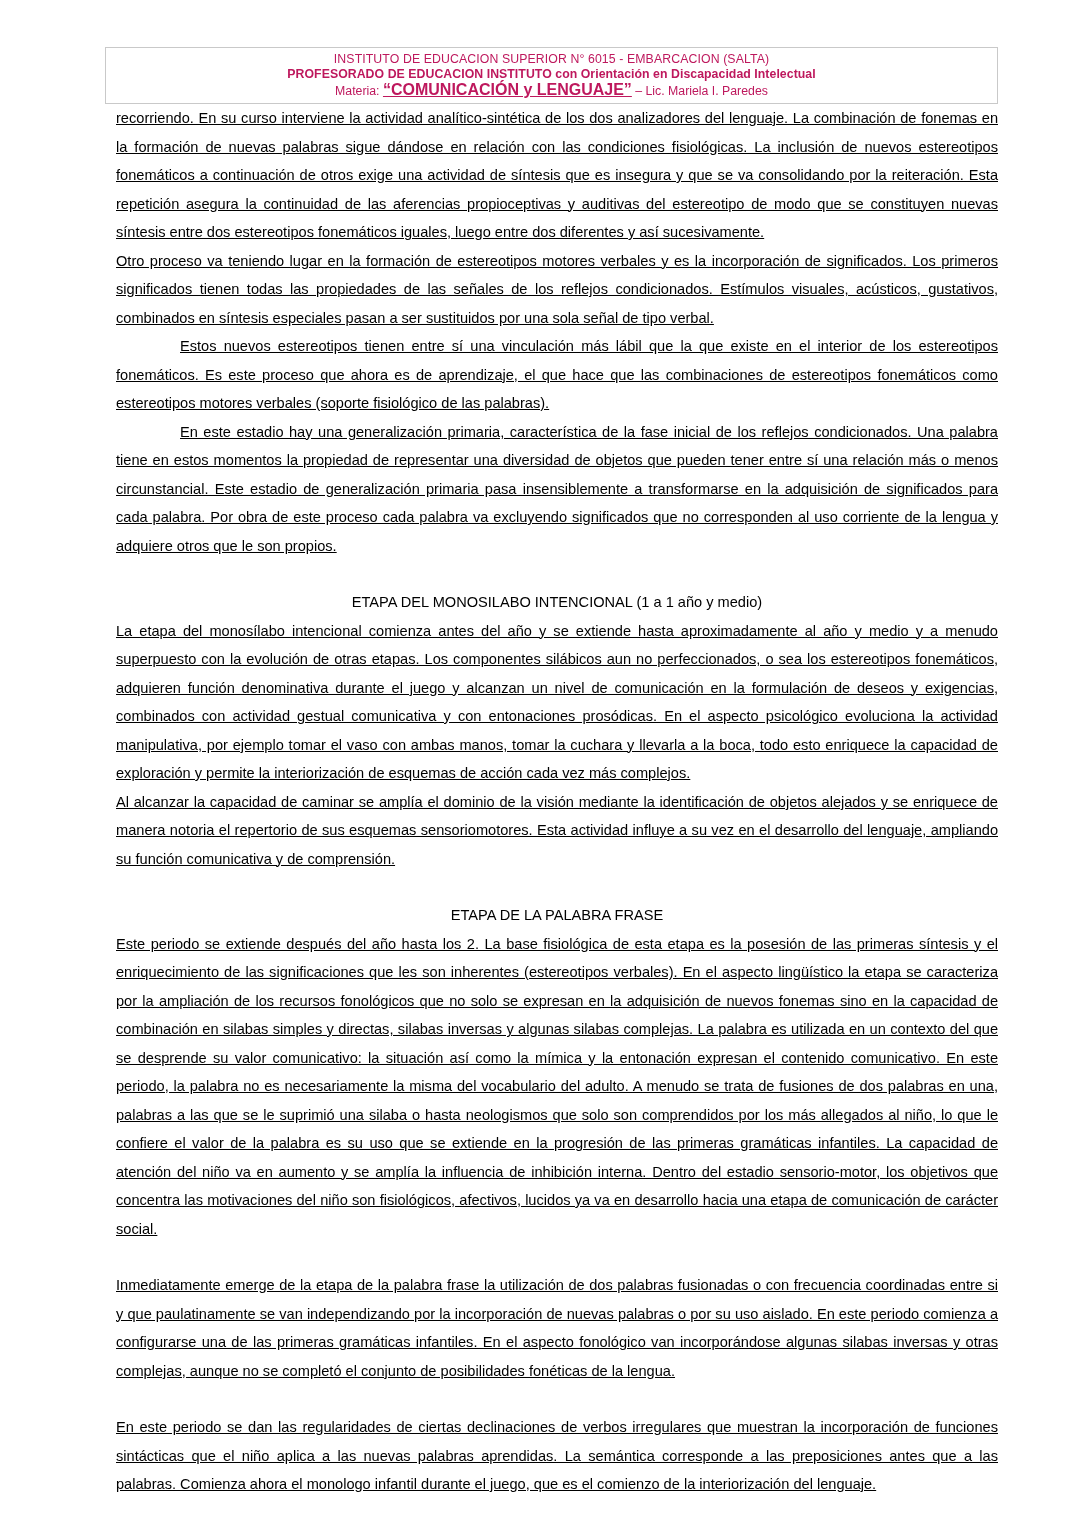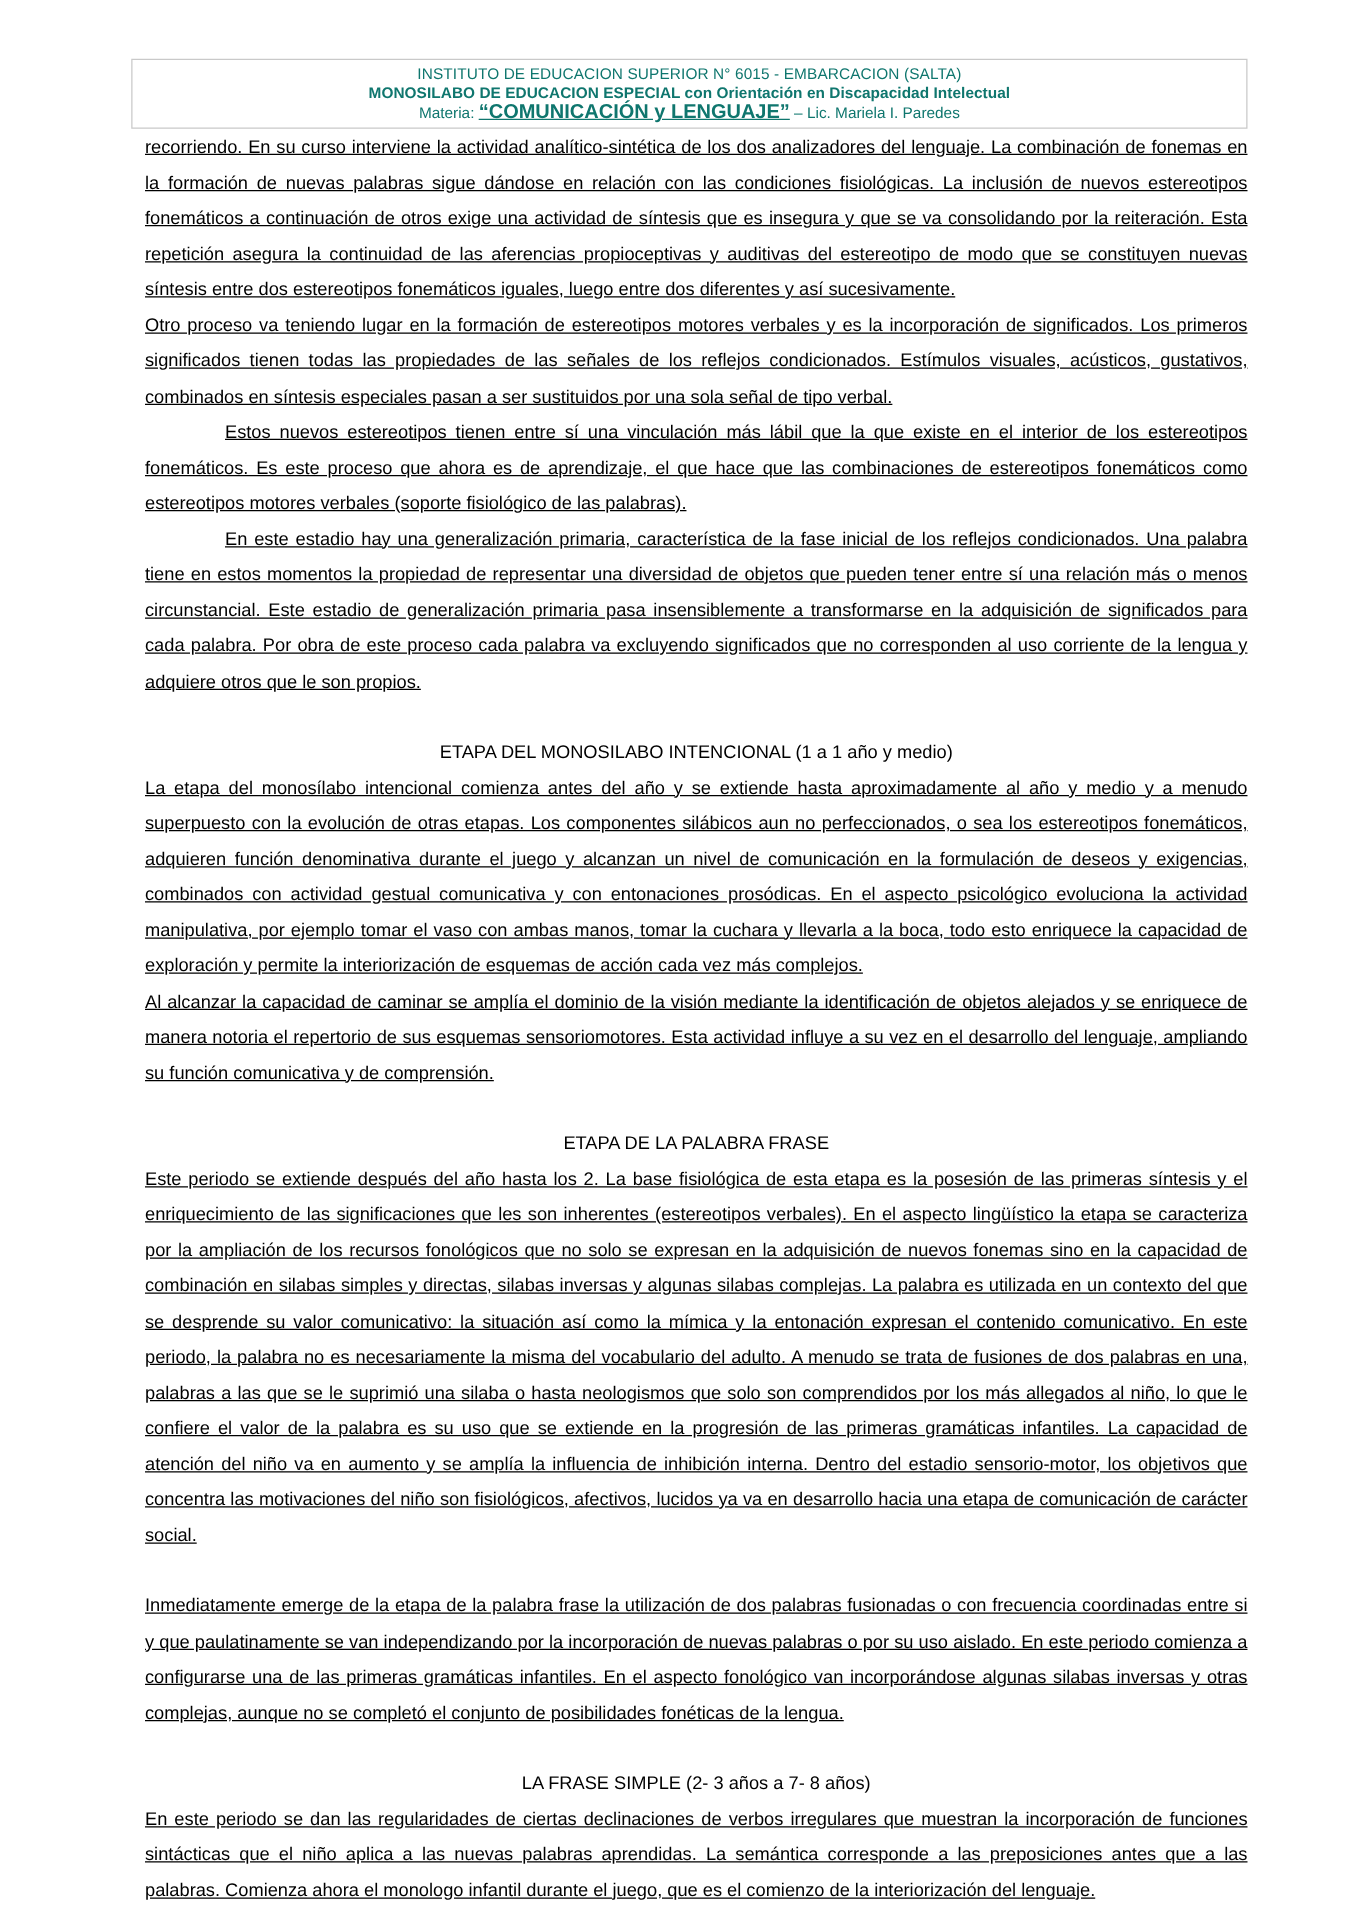--- a/index.html
+++ b/index.html
@@ -25,21 +25,21 @@
   
   .header-box {
     position: absolute;
     left: 105px;
     top: 47px;
     width: 893px;
     box-sizing: border-box;
     border: 1px solid #c9c9c9;
     padding: 4px 0 4px 0;
     text-align: center;
-    color: #0f766e;
+    color: #be185d;
   }
   .hdr-line1 {
     font-size: 12.3px;
     line-height: 15px;
     letter-spacing: 0.1px;
     white-space: nowrap;
   }
   .hdr-line2 {
     font-size: 12.3px;
     line-height: 15px;
@@ -87,21 +87,21 @@
     height: 28px;
   }
 </style>
 </head>
 <body>
 
 <div class="page">
 
   <div class="header-box">
     <div class="hdr-line1">INSTITUTO DE EDUCACION SUPERIOR N° 6015 - EMBARCACION  (SALTA)</div>
-    <div class="hdr-line2">MONOSILABO DE EDUCACION ESPECIAL con Orientación en Discapacidad Intelectual</div>
+    <div class="hdr-line2">PROFESORADO DE EDUCACION INSTITUTO con Orientación en Discapacidad Intelectual</div>
     <div class="hdr-line3"><span>Materia: </span><span class="subject">“COMUNICACIÓN y LENGUAJE”</span><span> – Lic. Mariela I. Paredes</span></div>
   </div>
 
   <div class="content">
 
     <p class="body">recorriendo. En su curso interviene la actividad analítico-sintética de los dos analizadores del lenguaje. La combinación de fonemas en la formación de nuevas palabras sigue dándose en relación con las condiciones fisiológicas. La inclusión de nuevos estereotipos fonemáticos a continuación de otros exige una actividad de síntesis que es insegura y que se va consolidando por la reiteración. Esta repetición asegura la continuidad de las aferencias propioceptivas y auditivas del estereotipo de modo que se constituyen nuevas síntesis entre dos estereotipos fonemáticos iguales, luego entre dos diferentes y así sucesivamente.</p>
     <p class="body">Otro proceso va teniendo lugar en la formación de estereotipos motores verbales y es la incorporación de significados. Los primeros significados tienen todas las propiedades de las señales de los reflejos condicionados. Estímulos visuales, acústicos, gustativos, combinados en síntesis especiales pasan a ser sustituidos por una sola señal de tipo verbal.</p>
     <p class="body indent">Estos nuevos estereotipos tienen entre sí una vinculación más lábil que la que existe en el interior de los estereotipos fonemáticos. Es este proceso que ahora es de aprendizaje, el que hace que las combinaciones de estereotipos fonemáticos como estereotipos motores verbales (soporte fisiológico de las palabras).</p>
     <p class="body indent">En este estadio hay una generalización primaria, característica de la fase inicial de los reflejos condicionados. Una palabra tiene en estos momentos la propiedad de representar una diversidad de objetos que pueden tener entre sí una relación más o menos circunstancial. Este estadio de generalización primaria pasa insensiblemente a transformarse en la adquisición de significados para cada palabra. Por obra de este proceso cada palabra va excluyendo significados que no corresponden al uso corriente de la lengua y adquiere otros que le son propios.</p>
 
@@ -115,18 +115,17 @@
 
     <p class="heading">ETAPA DE LA PALABRA FRASE</p>
     <p class="body">Este periodo se extiende después del año hasta los 2. La base fisiológica de esta etapa es la posesión de las primeras síntesis y el enriquecimiento de las significaciones que les son inherentes (estereotipos verbales). En el aspecto lingüístico la etapa se caracteriza por la ampliación de los recursos fonológicos que no solo se expresan en la adquisición de nuevos fonemas sino en la capacidad de combinación en silabas simples y directas, silabas inversas y algunas silabas complejas. La palabra es utilizada en un contexto del que se desprende su valor comunicativo: la situación así como la mímica y la entonación expresan el contenido comunicativo. En este periodo, la palabra no es necesariamente la misma del vocabulario del adulto. A menudo se trata de fusiones de dos palabras en una, palabras a las que se le suprimió una silaba o hasta neologismos que solo son comprendidos por los más allegados al niño, lo que le confiere el valor de la palabra es su uso que se extiende en la progresión de las primeras gramáticas infantiles. La capacidad de atención del niño va en aumento y  se amplía la influencia de inhibición interna. Dentro del estadio sensorio-motor, los objetivos que concentra las motivaciones del niño son fisiológicos, afectivos, lucidos ya va en desarrollo hacia una etapa de comunicación de carácter social.</p>
 
     <div class="gap"></div>
 
     <p class="body">Inmediatamente emerge de la etapa de la palabra frase la utilización de dos palabras fusionadas o con frecuencia coordinadas entre si y que paulatinamente se van independizando por la incorporación de nuevas palabras o por su uso aislado. En este periodo comienza a configurarse una de las primeras gramáticas infantiles. En el aspecto fonológico van incorporándose algunas silabas inversas y otras complejas, aunque no se completó el conjunto de posibilidades fonéticas de la lengua.</p>
 
     <div class="gap"></div>
 
-    <p class="heading">LA FRASE SIMPLE (2- 3 años a 7- 8 años)</p>
     <p class="body">En este periodo se dan las regularidades de ciertas declinaciones de verbos irregulares que muestran la incorporación de funciones sintácticas que el niño aplica a las nuevas palabras aprendidas. La semántica corresponde a las preposiciones antes que a las palabras. Comienza ahora el monologo infantil durante el juego, que es el comienzo de la interiorización del lenguaje.</p>
 
   </div>
 
 </div>
 
 </body></html>

